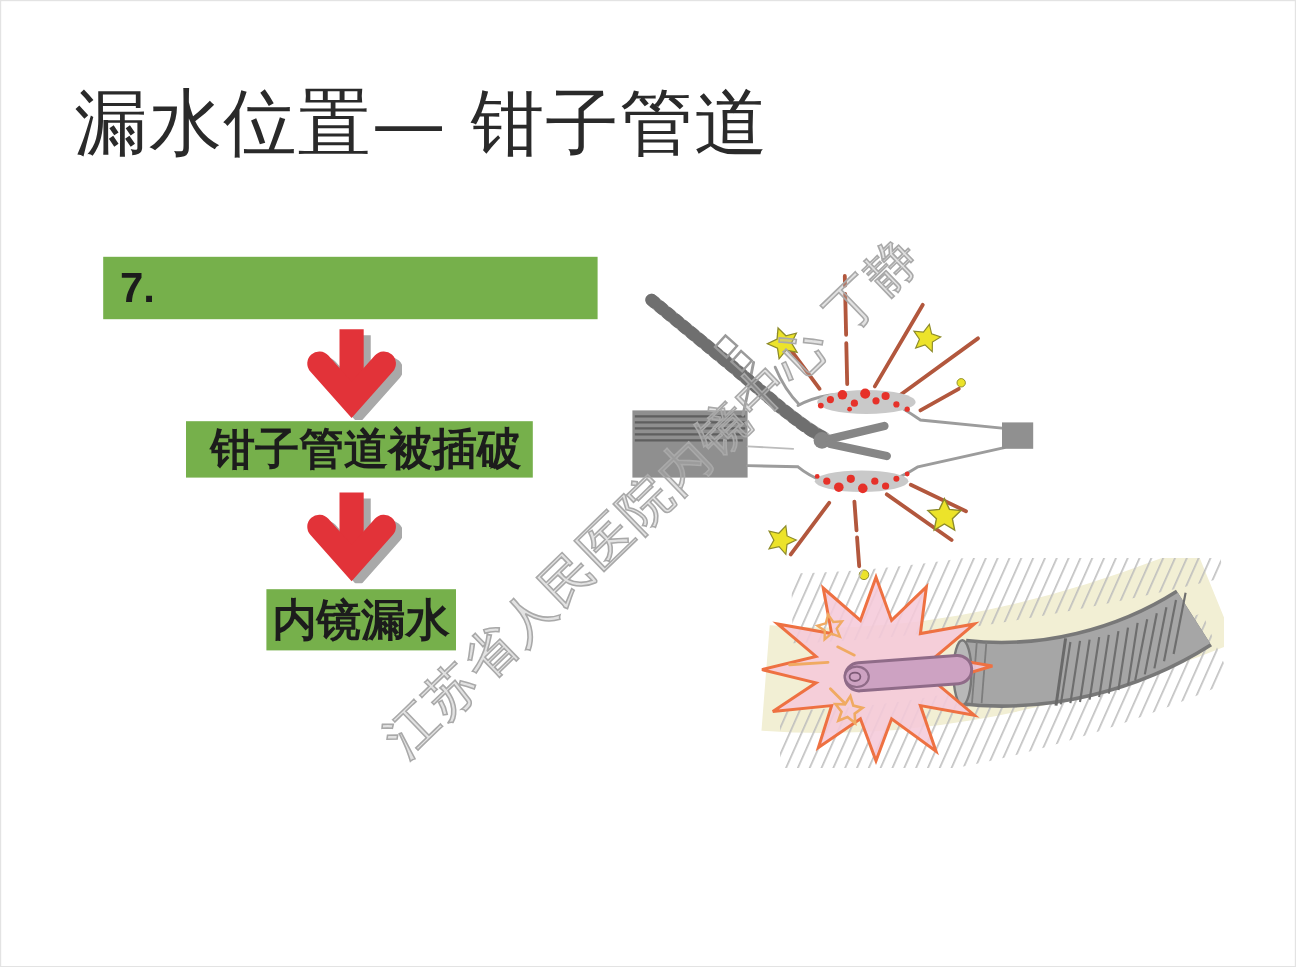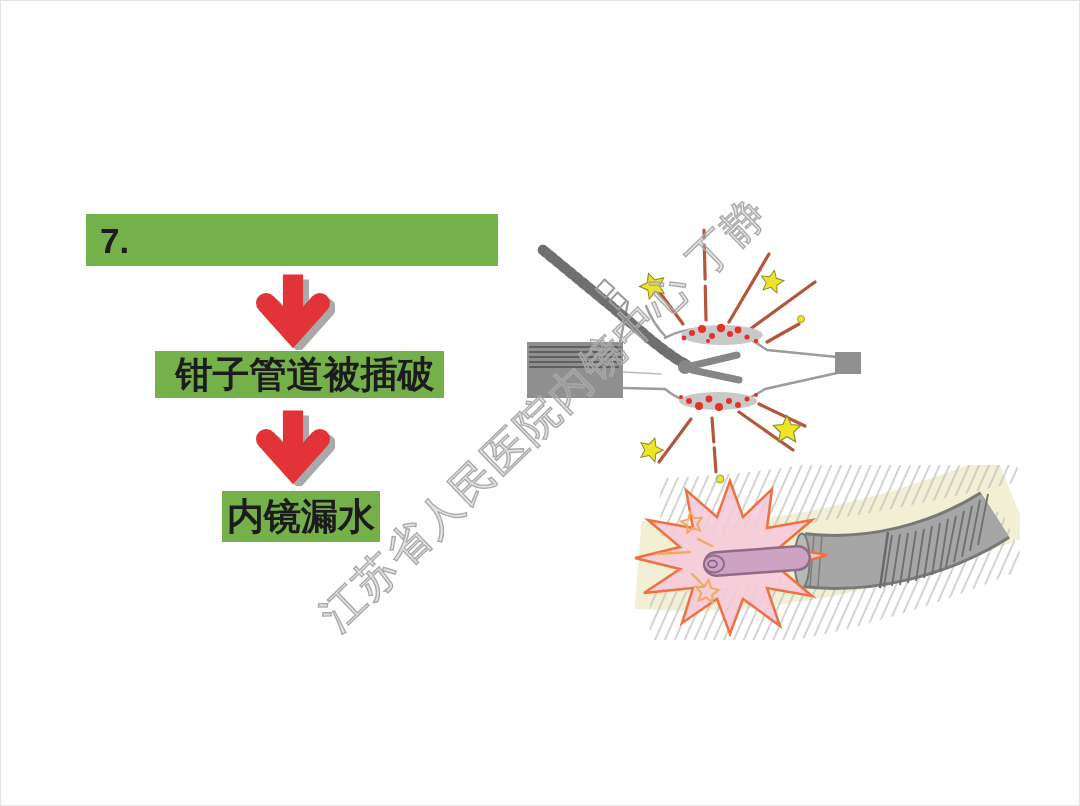--- a/index.html
+++ b/index.html
@@ -39,20 +39,21 @@
   .a2{left:251px;top:402px;}
   .illu{position:absolute;z-index:2;}
   .illu1{left:515px;top:222px;width:355px;height:268px;}
   .illu2{left:630px;top:465px;width:390px;height:175px;}
 </style>
 </head>
 <body>
 
 <div class="slide">
 
+  <h1 class="title">漏水位置— 钳子管道</h1>
 
   <svg class="illu illu1" viewBox="0 0 355 268" aria-hidden="true">
     <defs>
       <path id="star5" d="M0,-10 L2.9,-3.8 L9.5,-3.1 L4.6,1.6 L5.9,8.1 L0,4.6 L-5.9,8.1 L-4.6,1.6 L-9.5,-3.1 L-2.9,-3.8 Z"></path>
     </defs>
 
     <g style="stroke:var(--ray-brown,#b2573d)" stroke-width="3.2" stroke-linecap="round" fill="none">
       <path d="M191 98 L189 8" stroke-dasharray="34 7"></path>
       <path d="M214 100 L254 32"></path>
       <path d="M234 108 L300 60"></path>

